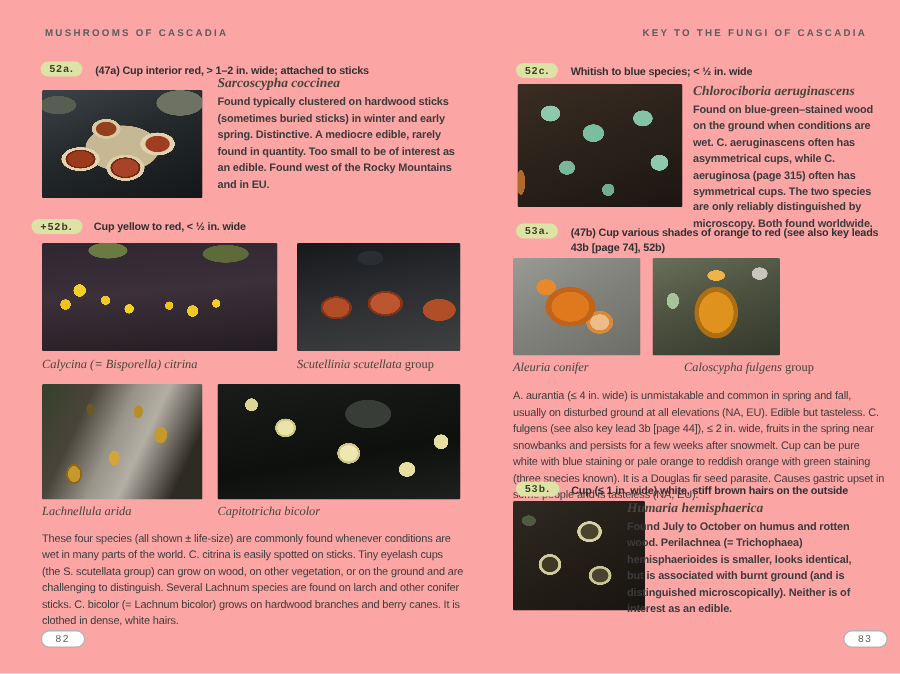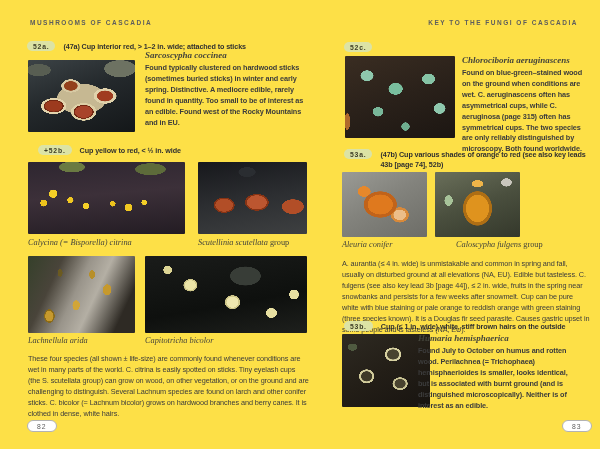--- a/index.html
+++ b/index.html
@@ -1,16 +1,16 @@
 <!DOCTYPE html>
 <html><head>
 <meta charset="utf-8">
 <style>
   html,body{margin:0;padding:0;background:#ffffff;}
-  #page{position:relative;width:600px;height:449px;background:#fde047;overflow:hidden;
+  #page{position:relative;width:600px;height:449px;background:#fca5a5;overflow:hidden;
         font-family:"Liberation Sans",sans-serif;color:#3a3a3a;}
   .hdr{position:absolute;top:19px;font-size:6.5px;font-weight:700;letter-spacing:1.5px;
        color:#5d5d5d;white-space:nowrap;}
   .hdr-l{left:30px;}
   .hdr-r{right:22px;}
   .lead{position:absolute;display:flex;align-items:flex-start;gap:8px;}
   .pill{flex:0 0 auto;background:#dce3a5;color:#3c3c26;font-size:6.8px;font-weight:700;
         letter-spacing:0.8px;padding:1.5px 6px 1px 6px;border-radius:8px;white-space:nowrap;}
   .leadtxt{font-size:7.2px;font-weight:700;color:#303030;line-height:9.5px;padding-top:1px;
            letter-spacing:-0.1px;}
@@ -116,21 +116,21 @@
     <span class="leadtxt">(47a) Cup interior red, &gt; 1–2 in. wide; attached to sticks</span>
   </div>
 
   <div class="photo ph-sarco" style="left:28px;top:60px;width:107px;height:72px;"></div>
 
   <div class="specblock" style="left:145px;top:50px;width:160px;">
     <div class="spechead">Sarcoscypha coccinea</div>
     <div class="specbody">Found typically clustered on hardwood sticks (sometimes buried sticks) in winter and early spring. Distinctive. A mediocre edible, rarely found in quantity. Too small to be of interest as an edible. Found west of the Rocky Mountains and in EU.</div>
   </div>
 
-  <div class="lead" style="left:38px;top:145px;width:280px;">
+  <div class="lead" style="left:21px;top:145px;width:280px;align-items:flex-end;">
     <span class="pill">+52b.</span>
     <span class="leadtxt">Cup yellow to red, &lt; ½ in. wide</span>
   </div>
 
   <div class="photo ph-caly" style="left:28px;top:162px;width:157px;height:72px;"></div>
   <div class="photo ph-scut" style="left:198px;top:162px;width:109px;height:72px;"></div>
 
   <div class="caption" style="left:28px;top:238px;">Calycina (= Bisporella) citrina</div>
   <div class="caption" style="left:198px;top:238px;font-family:Liberation Serif, serif;"><span>Scutellinia scutellata</span><span class="roman"> group</span></div>
 
@@ -139,20 +139,21 @@
 
   <div class="caption" style="left:28px;top:336px;">Lachnellula arida</div>
   <div class="caption" style="left:145px;top:336px;">Capitotricha bicolor</div>
 
   <div class="para" style="left:28px;top:353px;width:281px;">These four species (all shown ± life-size) are commonly found whenever conditions are wet in many parts of the world. C. citrina is easily spotted on sticks. Tiny eyelash cups (the S. scutellata group) can grow on wood, on other vegetation, or on the ground and are challenging to distinguish. Several Lachnum species are found on larch and other conifer sticks. C. bicolor (= Lachnum bicolor) grows on hardwood branches and berry canes. It is clothed in dense, white hairs.</div>
 
   <div class="pagepill" style="left:27px;top:420px;">82</div>
 
   <div class="lead" style="left:344px;top:42px;width:250px;">
     <span class="pill">52c.</span>
+    <span class="leadtxt">Whitish to blue species; &lt; ½ in. wide</span>
   </div>
 
   <div class="photo ph-chlo" style="left:345px;top:56px;width:110px;height:82px;"></div>
 
   <div class="specblock" style="left:462px;top:55px;width:130px;">
     <div class="spechead">Chlorociboria aeruginascens</div>
     <div class="specbody">Found on blue-green–stained wood on the ground when conditions are wet. C. aeruginascens often has asymmetrical cups, while C. aeruginosa (page 315) often has symmetrical cups. The two species are only reliably distinguished by microscopy. Both found worldwide.</div>
   </div>
 
   <div class="lead" style="left:344px;top:149px;width:250px;">

